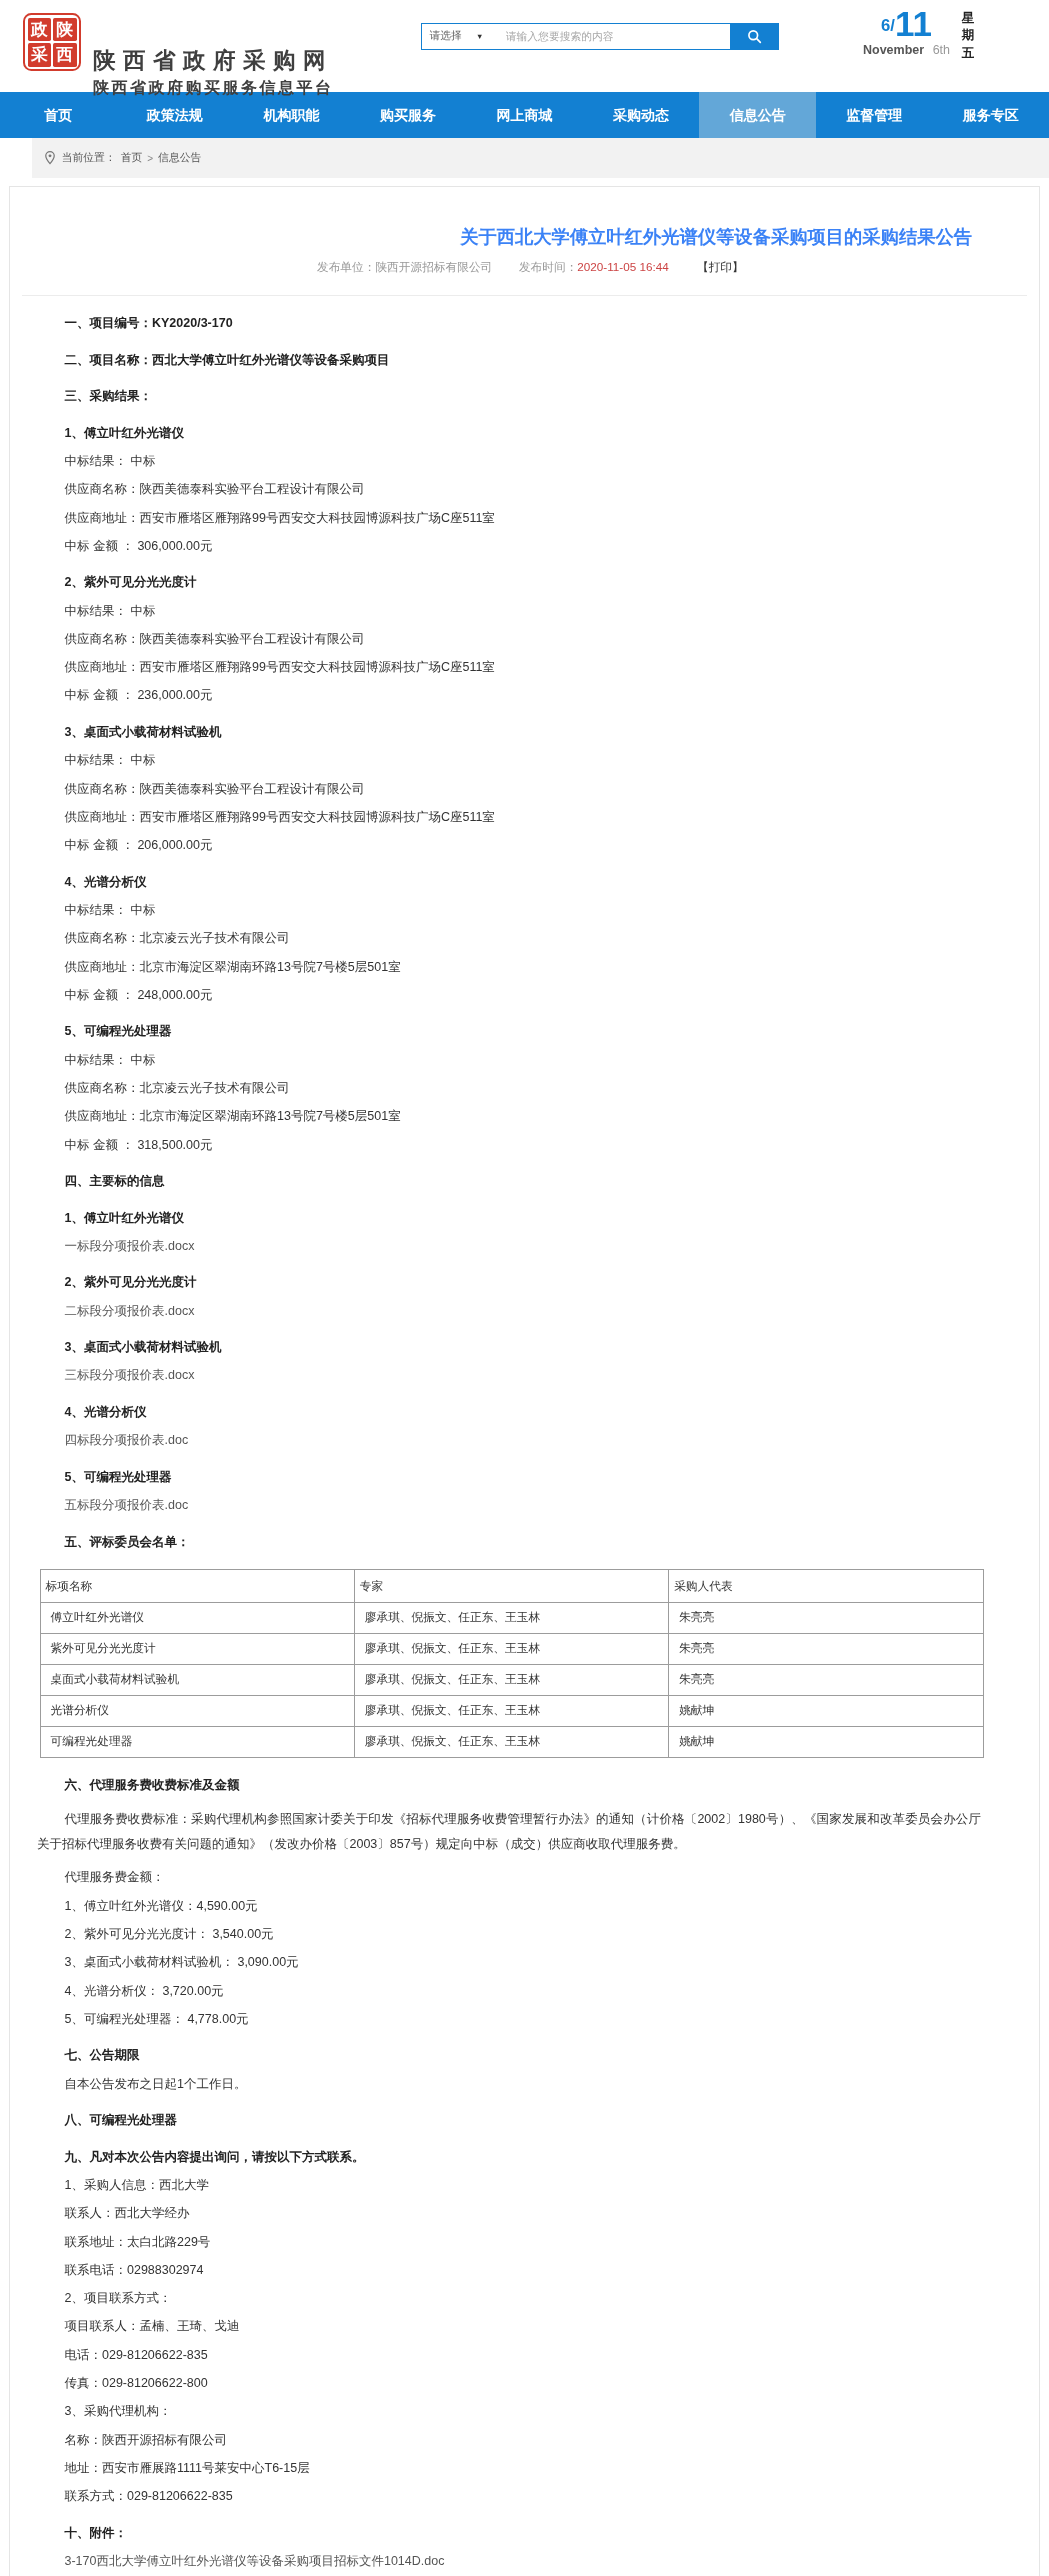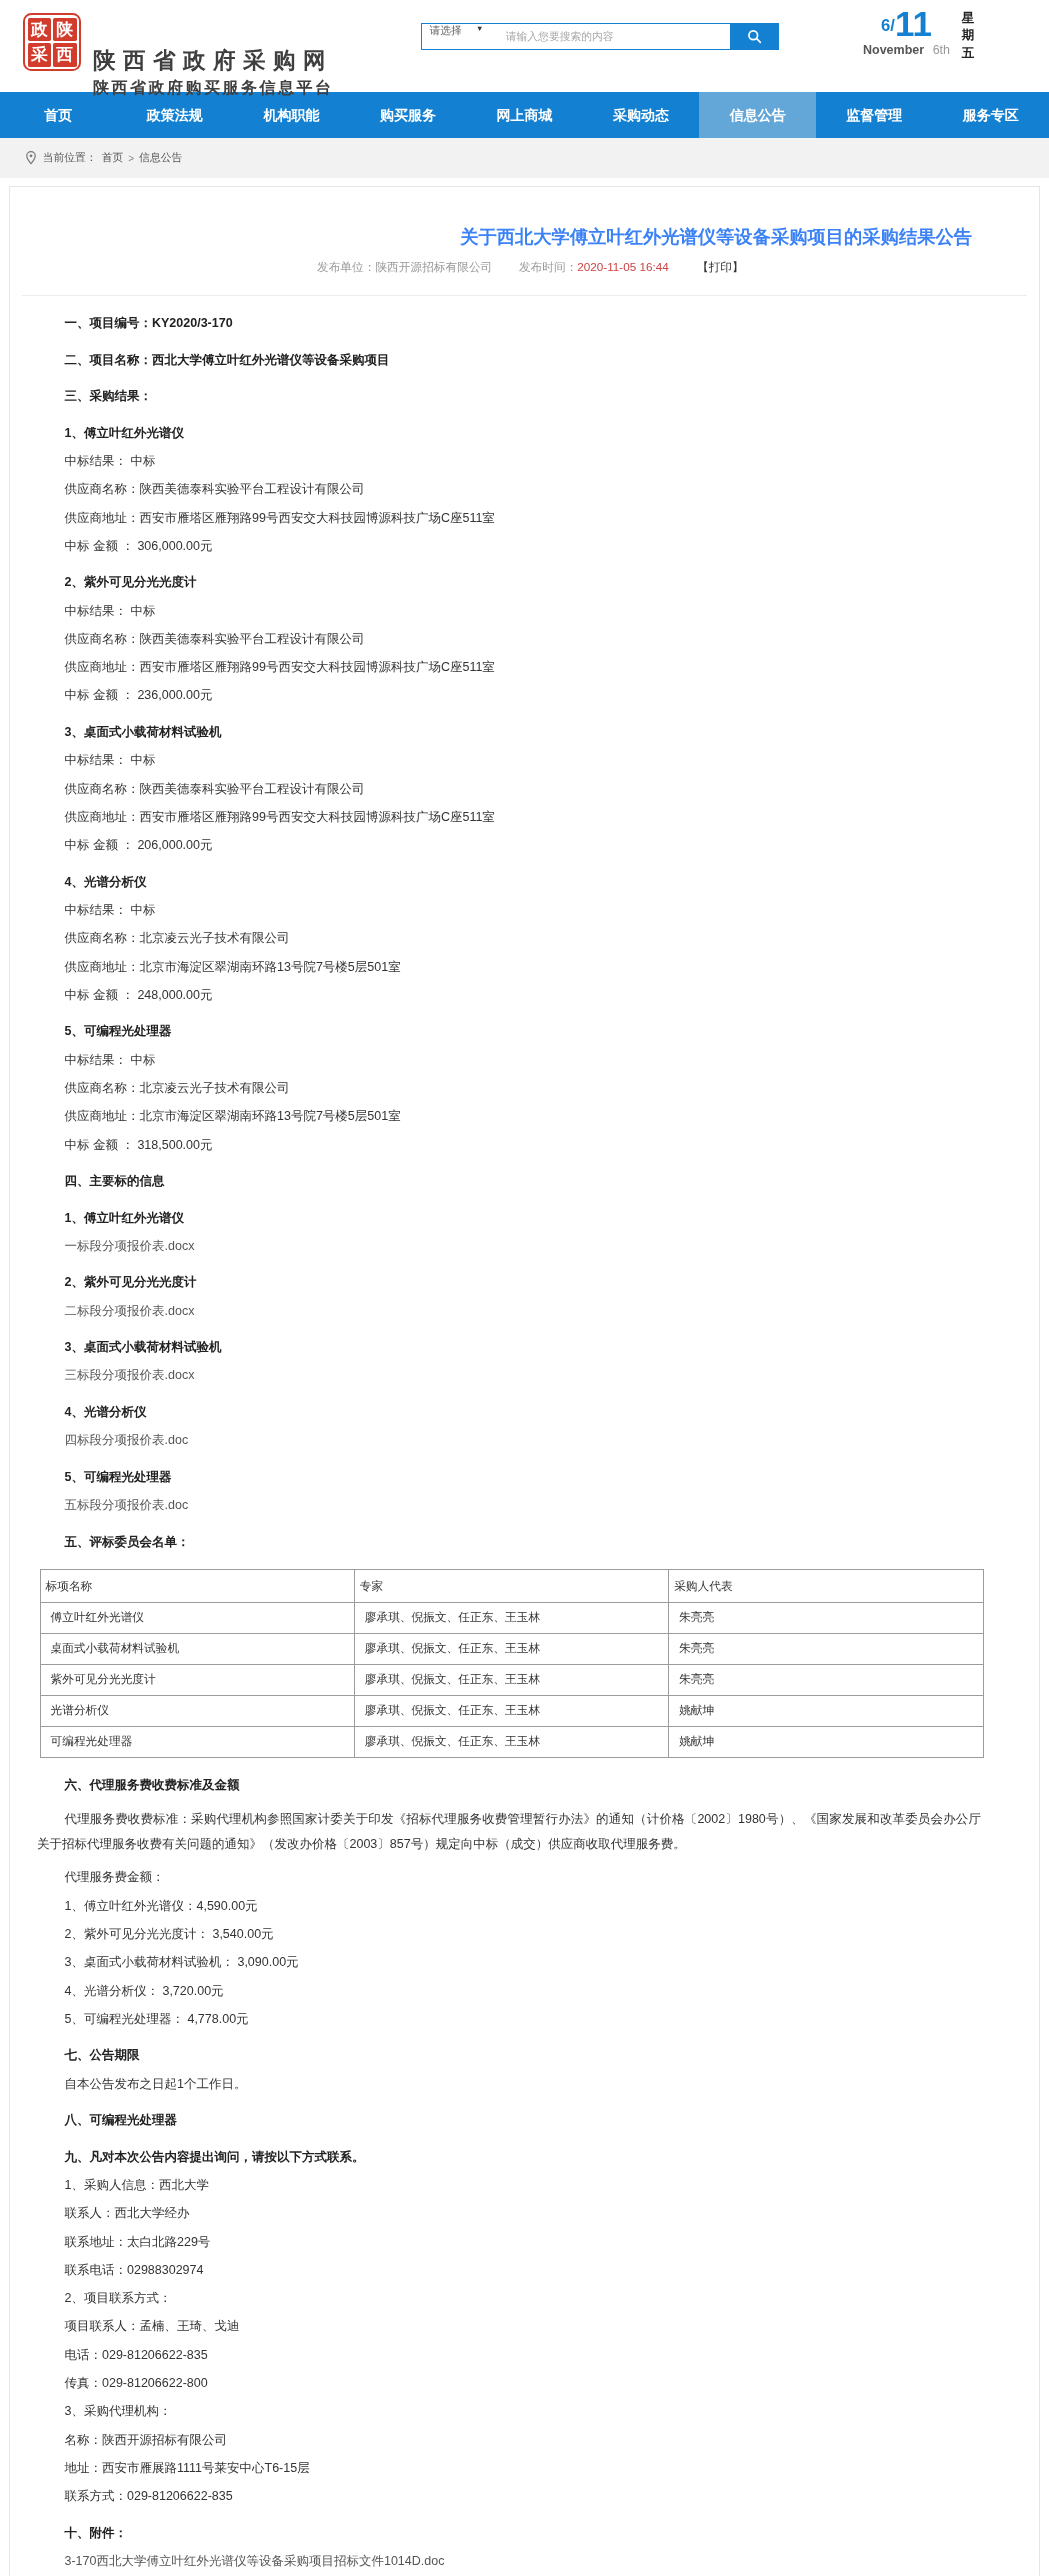--- a/index.html
+++ b/index.html
@@ -25,21 +25,21 @@
     font-size:16.7px; font-weight:bold; border-radius:1.7px;
   }
   .site-titles { position:absolute; left:93px; top:16.7px;margin-top:30px; }
   .site-title { font-size:22.5px; font-weight:bold; color:#3f3f3f; letter-spacing:7.5px; line-height:27px; }
   .site-subtitle { font-size:16px; font-weight:bold; color:#3f3f3f; letter-spacing:2.5px; line-height:25px; margin-top:1.7px; }
   .search-box {
     position:absolute; left:421px; top:22.5px; width:358px; height:27px;
     border:1.7px solid #1380d2; display:flex; align-items:stretch; background:#fff;
   }
   .search-select {
-    width:77px; display:flex; padding-left:7.5px; gap:14px;
+    width:77px; display:flex; align-items:center; padding-left:7.5px; gap:14px;
     font-size:10.8px; color:#666; cursor:pointer;
   }
   .search-select .arrow { font-size:7.5px; color:#333; }
   .search-input {
     flex:1; border:none; outline:none; font-size:10.8px; color:#444; padding:0 6.7px;
     font-family:"Liberation Sans","DejaVu Sans",sans-serif;
   }
   .search-input::placeholder { color:#a8a8a8; }
   .search-btn {
     width:48px; background:#1380d2; border:none; display:flex; align-items:center; justify-content:center; cursor:pointer;
@@ -56,22 +56,22 @@
   .weekday span { font-size:12.5px; font-weight:bold; color:#222; line-height:13.3px; }
   
   .nav { height:46px; background:#1380d2; display:flex; }
   .nav-item {
     flex:1; text-align:center; line-height:46px; color:#fff; font-size:14px; font-weight:bold; cursor:pointer;
     white-space:nowrap;
   }
   .nav-item.active { background:#63a7d8; }
   
   .breadcrumb {
-    height:40px; background:#f2f2f2; display:flex; align-items:center; padding-left:26px;
-    font-size:10.8px; color:#555; gap:5px;
+    height:40px; background:#f2f2f2; display:flex; align-items:center; padding-left:13px;
+    font-size:10.8px; color:#555; gap:5px;margin-left:32px;
   }
   .breadcrumb .crumb-link { cursor:pointer; }
   .breadcrumb .sep { color:#888; font-size:10px; }
   
   .main { background:#fff; padding:8.3px 0 35px; }
   .card { width:1031px; margin:0 auto; background:#fff; border:0.8px solid #e5e5e5; padding:33px 0 58px; }
   .article-title {
     text-align:right; font-size:18.3px; font-weight:bold; color:#3b82f6; margin:3.3px 67px 0; line-height:1.45;
   }
   .article-meta { text-align:center; font-size:11.7px; color:#999; margin-top:10px; }
@@ -231,26 +231,26 @@
               <th>采购人代表</th>
             </tr>
           </thead>
         <tbody id="tbl-body">
             <tr>
               <td>傅立叶红外光谱仪</td>
               <td>廖承琪、倪振文、任正东、王玉林</td>
               <td>朱亮亮</td>
             </tr>
             <tr>
+              <td>紫外可见分光光度计</td>
+              <td>廖承琪、倪振文、任正东、王玉林</td>
+              <td>朱亮亮</td>
+            </tr>
+            <tr>
               <td>桌面式小载荷材料试验机</td>
-              <td>廖承琪、倪振文、任正东、王玉林</td>
-              <td>朱亮亮</td>
-            </tr>
-            <tr>
-              <td>紫外可见分光光度计</td>
               <td>廖承琪、倪振文、任正东、王玉林</td>
               <td>朱亮亮</td>
             </tr>
             <tr>
               <td>光谱分析仪</td>
               <td>廖承琪、倪振文、任正东、王玉林</td>
               <td>姚献坤</td>
             </tr>
             <tr>
               <td>可编程光处理器</td>

